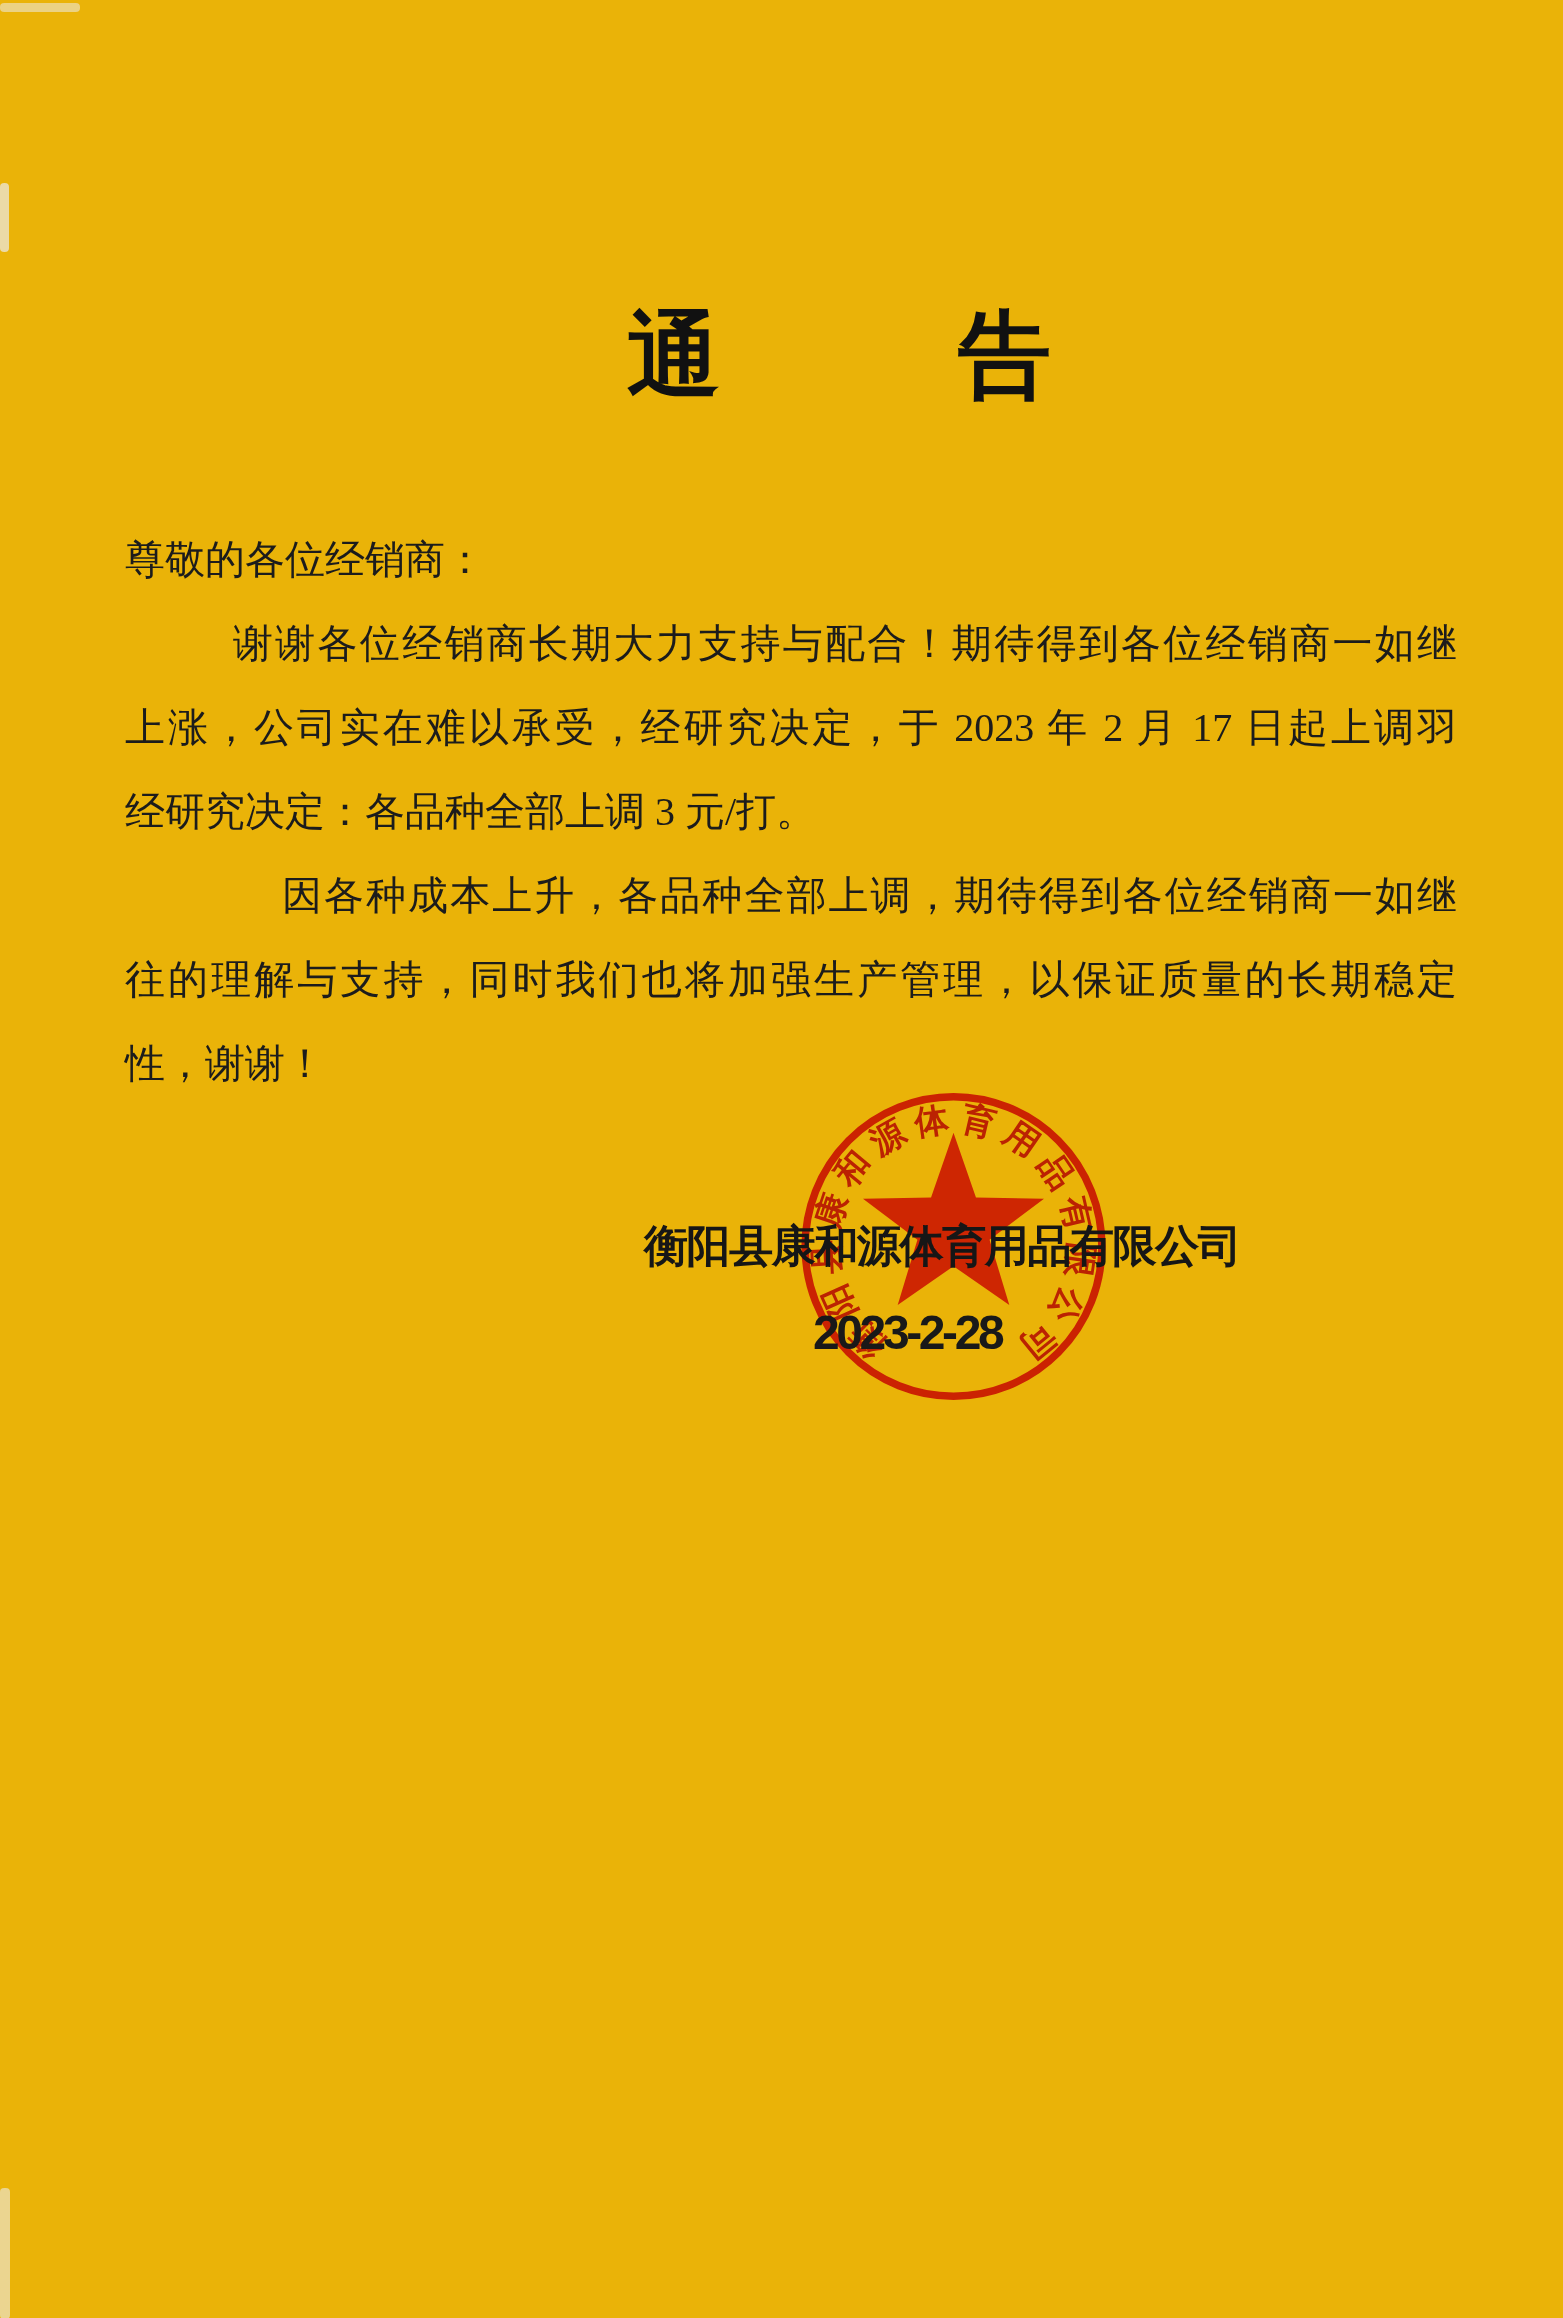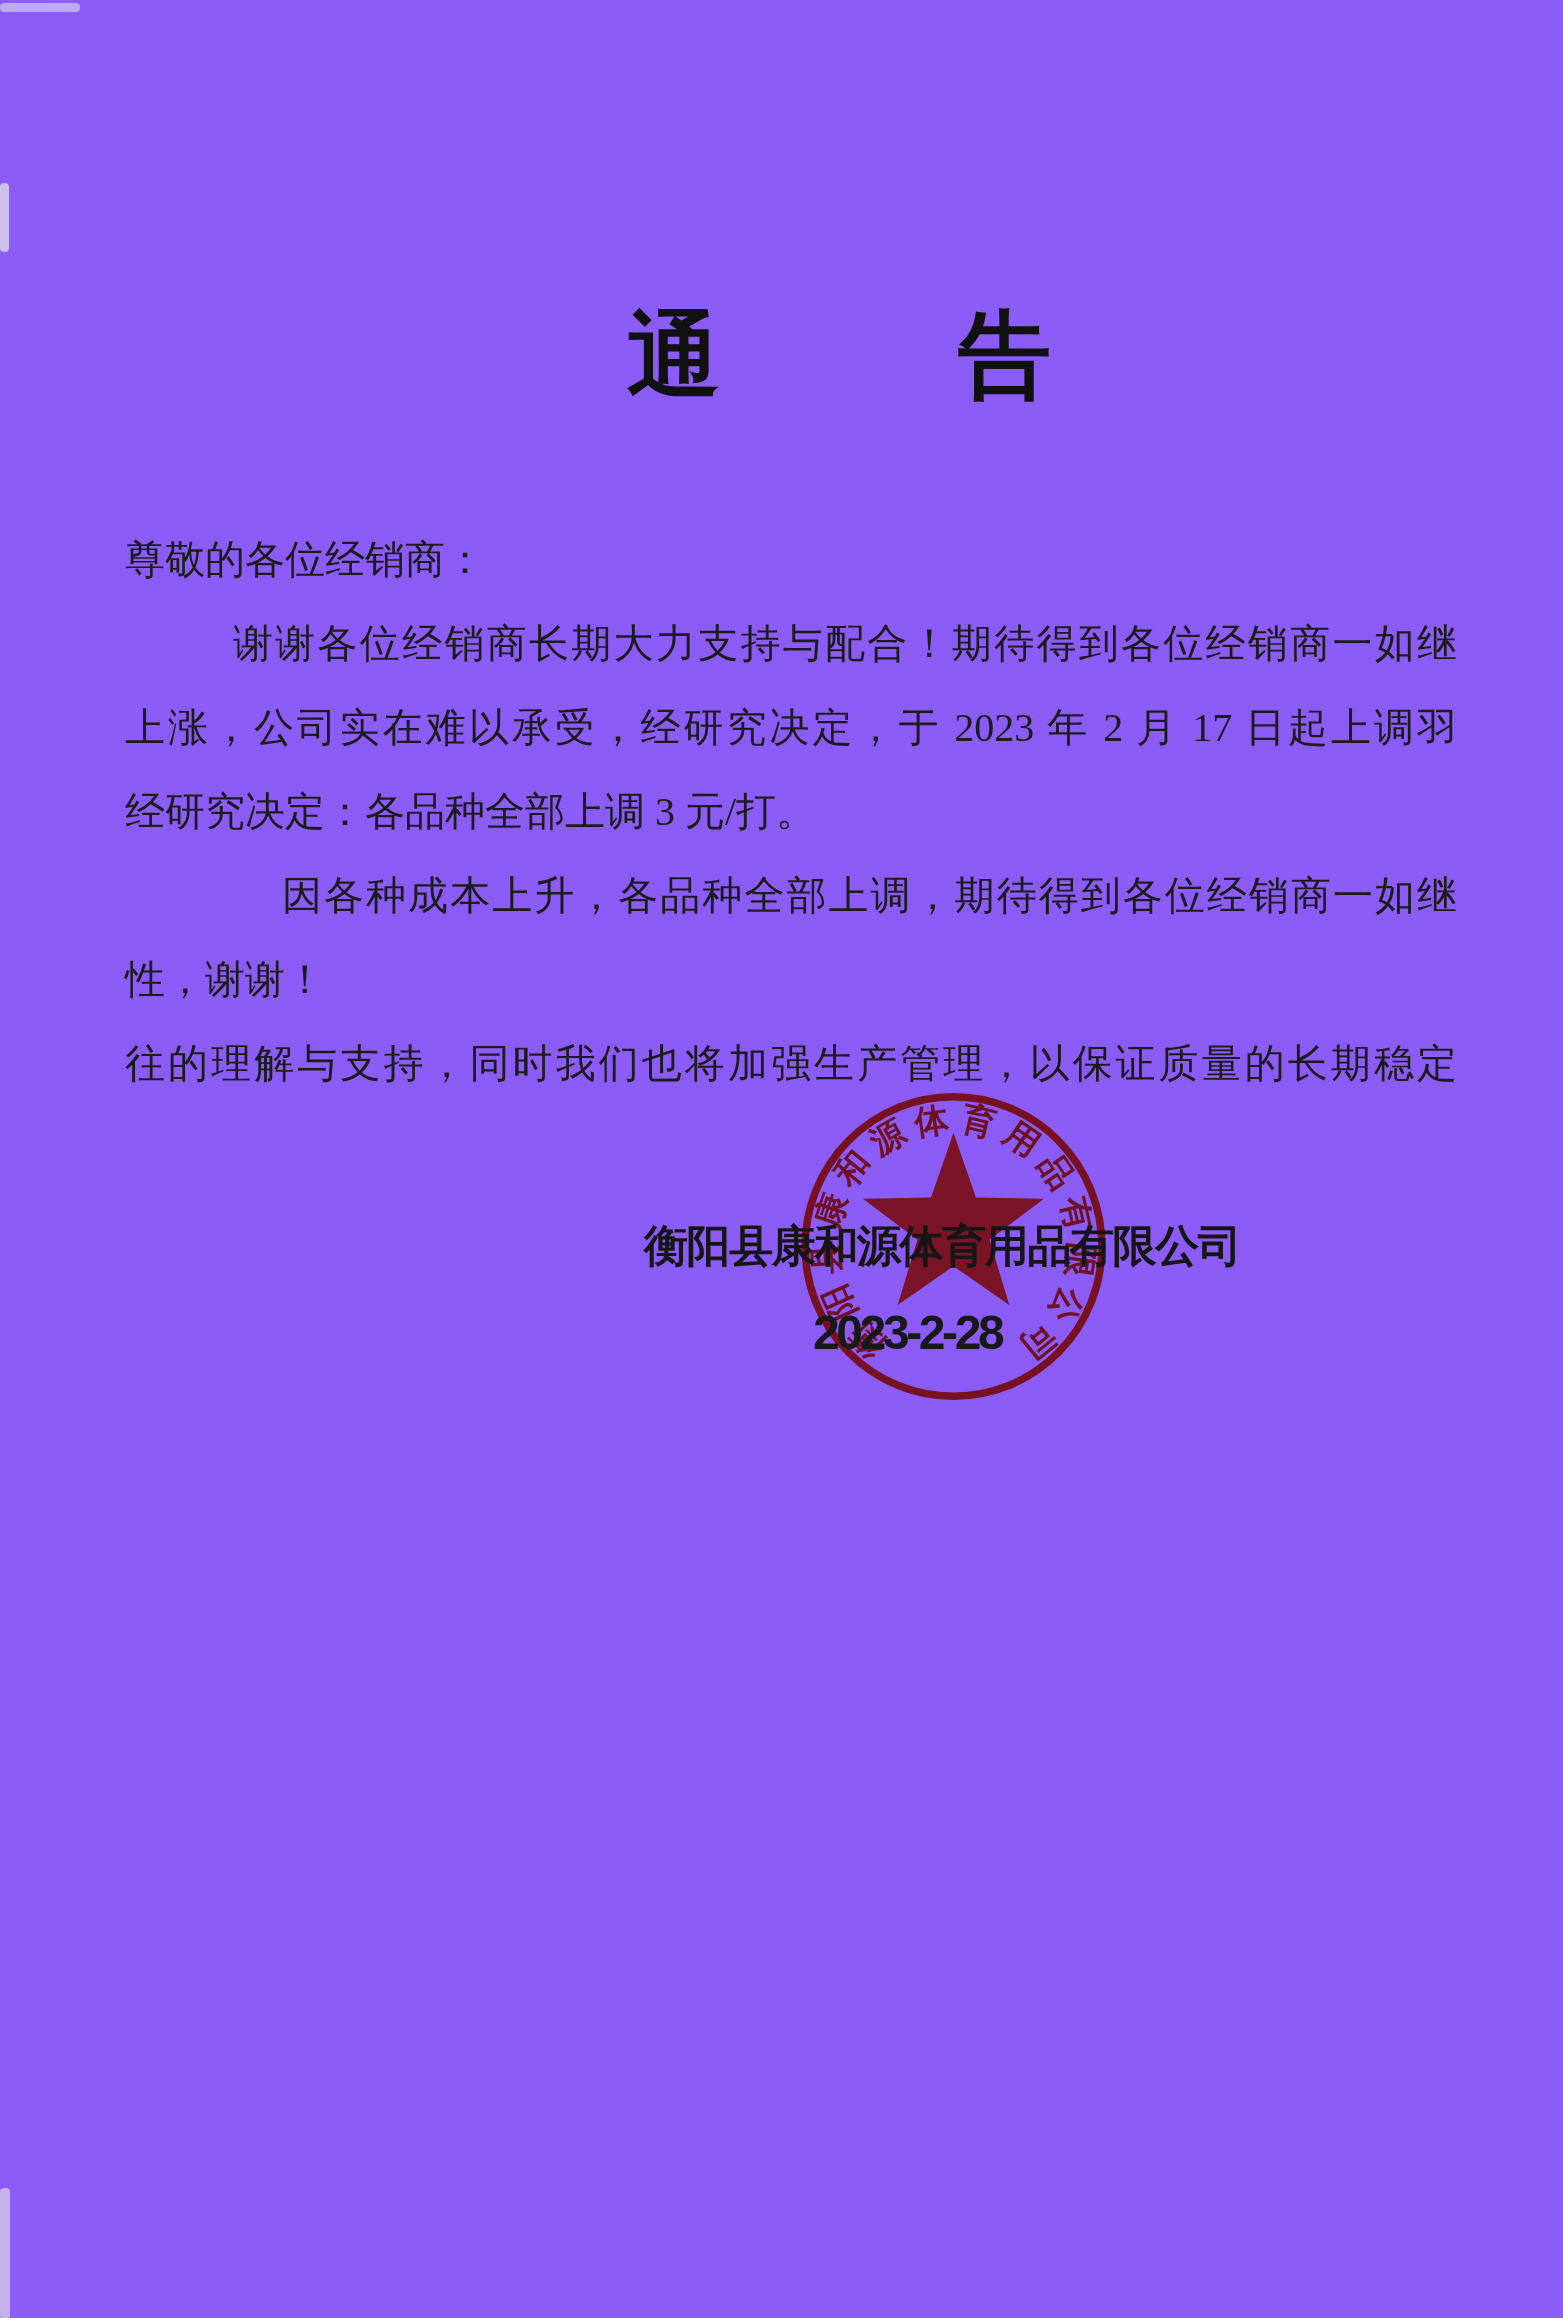--- a/index.html
+++ b/index.html
@@ -1,19 +1,19 @@
 <!DOCTYPE html>
 <html style="font-size:11px"><head>
 <meta charset="utf-8">
 <style>
   html,body{margin:0;padding:0;background:#ffffff;}
   .page{
     position:relative;
     width:1564px;height:2319px;
-    background:#8b5cf6;
+    background:#eab308;
     overflow:hidden;
     font-family:"Liberation Serif","DejaVu Serif",serif;
     color:#1c1c1c;
   }
   
   .artifact{position:absolute;background:#ebebeb;border-radius:4.1px;}
   .artifact.a1{left:0;top:2.7px;width:80px;height:9.5px;opacity:.55;}
   .artifact.a2{left:0;top:183px;width:8.9px;height:69px;opacity:.7;}
   .artifact.a3{left:0;top:2188px;width:9.5px;height:131px;opacity:.6;}
 
@@ -63,22 +63,22 @@
   <div class="artifact a3"></div>
 
   <div class="title">通告</div>
 
   <div class="body-text">
     <div class="line">尊敬的各位经销商：</div>
     <div class="line jfull ind1">谢谢各位经销商长期大力支持与配合！期待得到各位经销商一如继</div>
     <div class="line jfull">上涨，公司实在难以承受，经研究决定，于 2023 年 2 月 17 日起上调羽</div>
     <div class="line"><span>经研究决定：</span><span class="bold-seg">各品种全部上调 3 元/打。</span></div>
     <div class="line jfull ind2">因各种成本上升，各品种全部上调，期待得到各位经销商一如继</div>
+    <div class="line jfull">往的理解与支持，同时我们也将加强生产管理，以保证质量的长期稳定</div>
     <div class="line">性，谢谢！</div>
-    <div class="line jfull">往的理解与支持，同时我们也将加强生产管理，以保证质量的长期稳定</div>
   </div>
 
   <svg class="stamp" viewBox="0 0 454 454" xmlns="http://www.w3.org/2000/svg">
     <defs>
       <path id="ringPath" d="M 142 374 A 170 170 0 1 1 312 374" fill="none"></path>
     </defs>
     <ellipse cx="227" cy="227" rx="218" ry="220" fill="none" stroke-width="11" stroke="#dc2417"></ellipse>
     <polygon points="227,60 194,155 94,157 174,217 145,313 227,256 309,313 280,217 360,157 260,155" fill="#e02b1c"></polygon>
     <text font-size="50" letter-spacing="13" fill="#c9241a">
       <textPath href="#ringPath" startOffset="12">衡阳县康和源体育用品有限公司</textPath>

